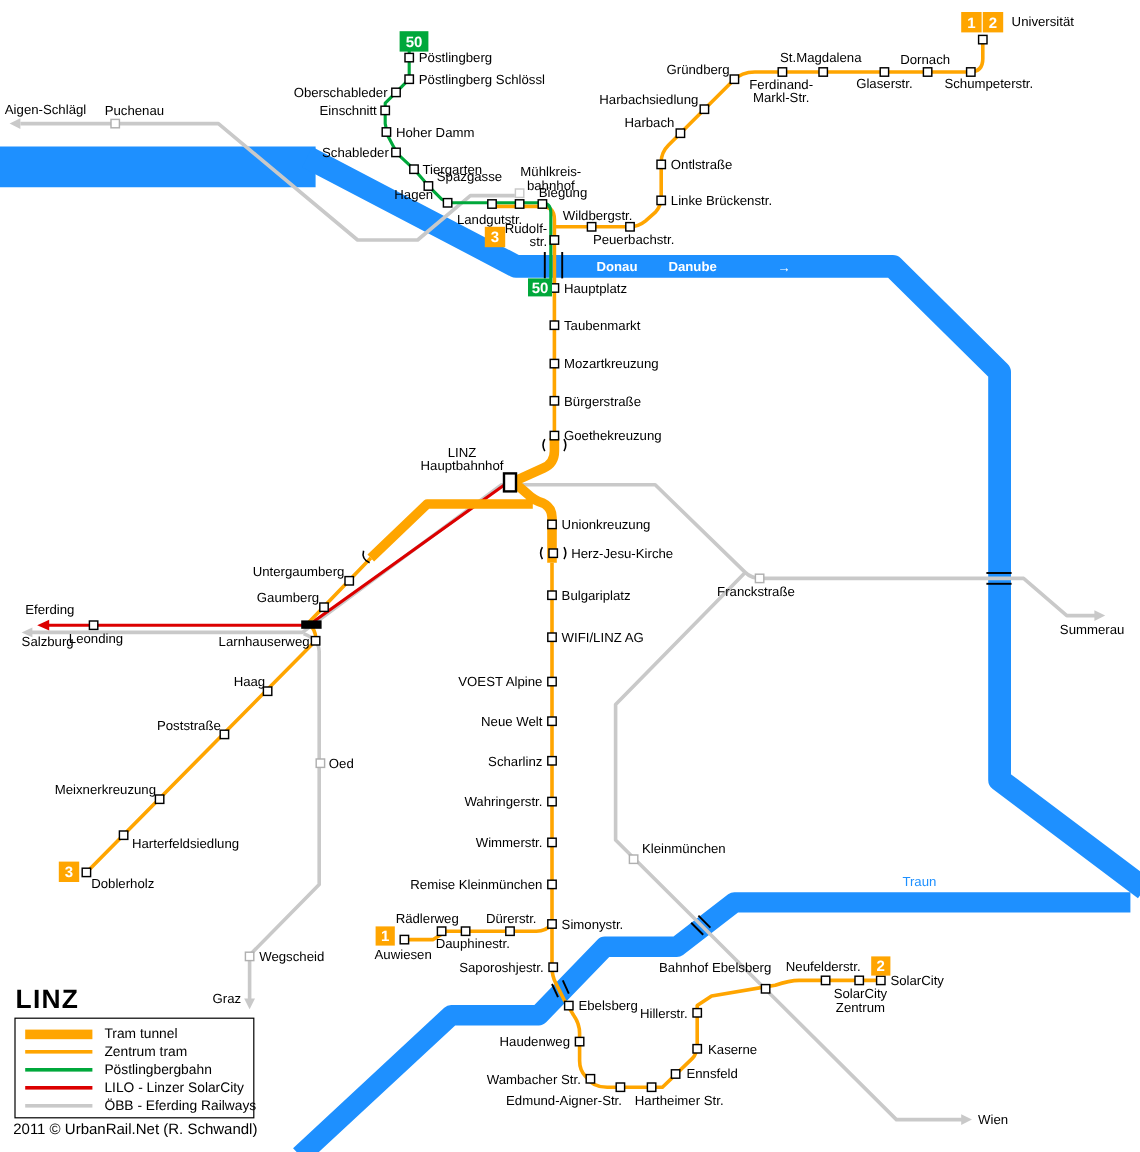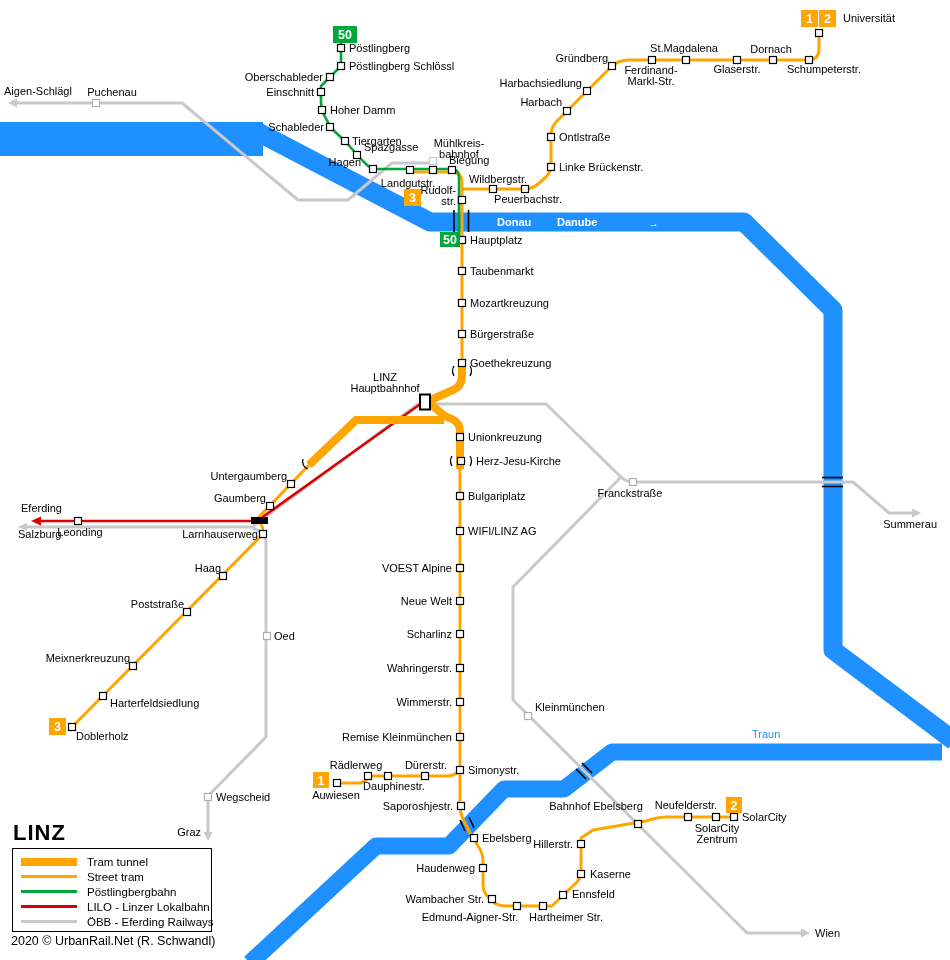--- a/index.html
+++ b/index.html
@@ -406,28 +406,28 @@
   </svg>
 
 <div class="map-title">LINZ</div>
 <div class="legend" id="legend-box">
     <div class="legend-row">
       <div class="sw tunnel"></div>
       <span class="legend-label">Tram tunnel</span>
     </div>
     <div class="legend-row">
       <div class="sw tram"></div>
-      <span class="legend-label">Street tram</span>
+      <span class="legend-label">Zentrum tram</span>
     </div>
     <div class="legend-row">
       <div class="sw green"></div>
       <span class="legend-label">Pöstlingbergbahn</span>
     </div>
     <div class="legend-row">
       <div class="sw red"></div>
-      <span class="legend-label">LILO - Linzer Lokalbahn</span>
+      <span class="legend-label">LILO - Linzer SolarCity</span>
     </div>
     <div class="legend-row">
       <div class="sw gray"></div>
       <span class="legend-label">ÖBB - Eferding Railways</span>
     </div>
   </div>
-<div class="copyright">2020 © UrbanRail.Net (R. Schwandl)</div>
+<div class="copyright">2011 © UrbanRail.Net (R. Schwandl)</div>
 
 </body></html>

